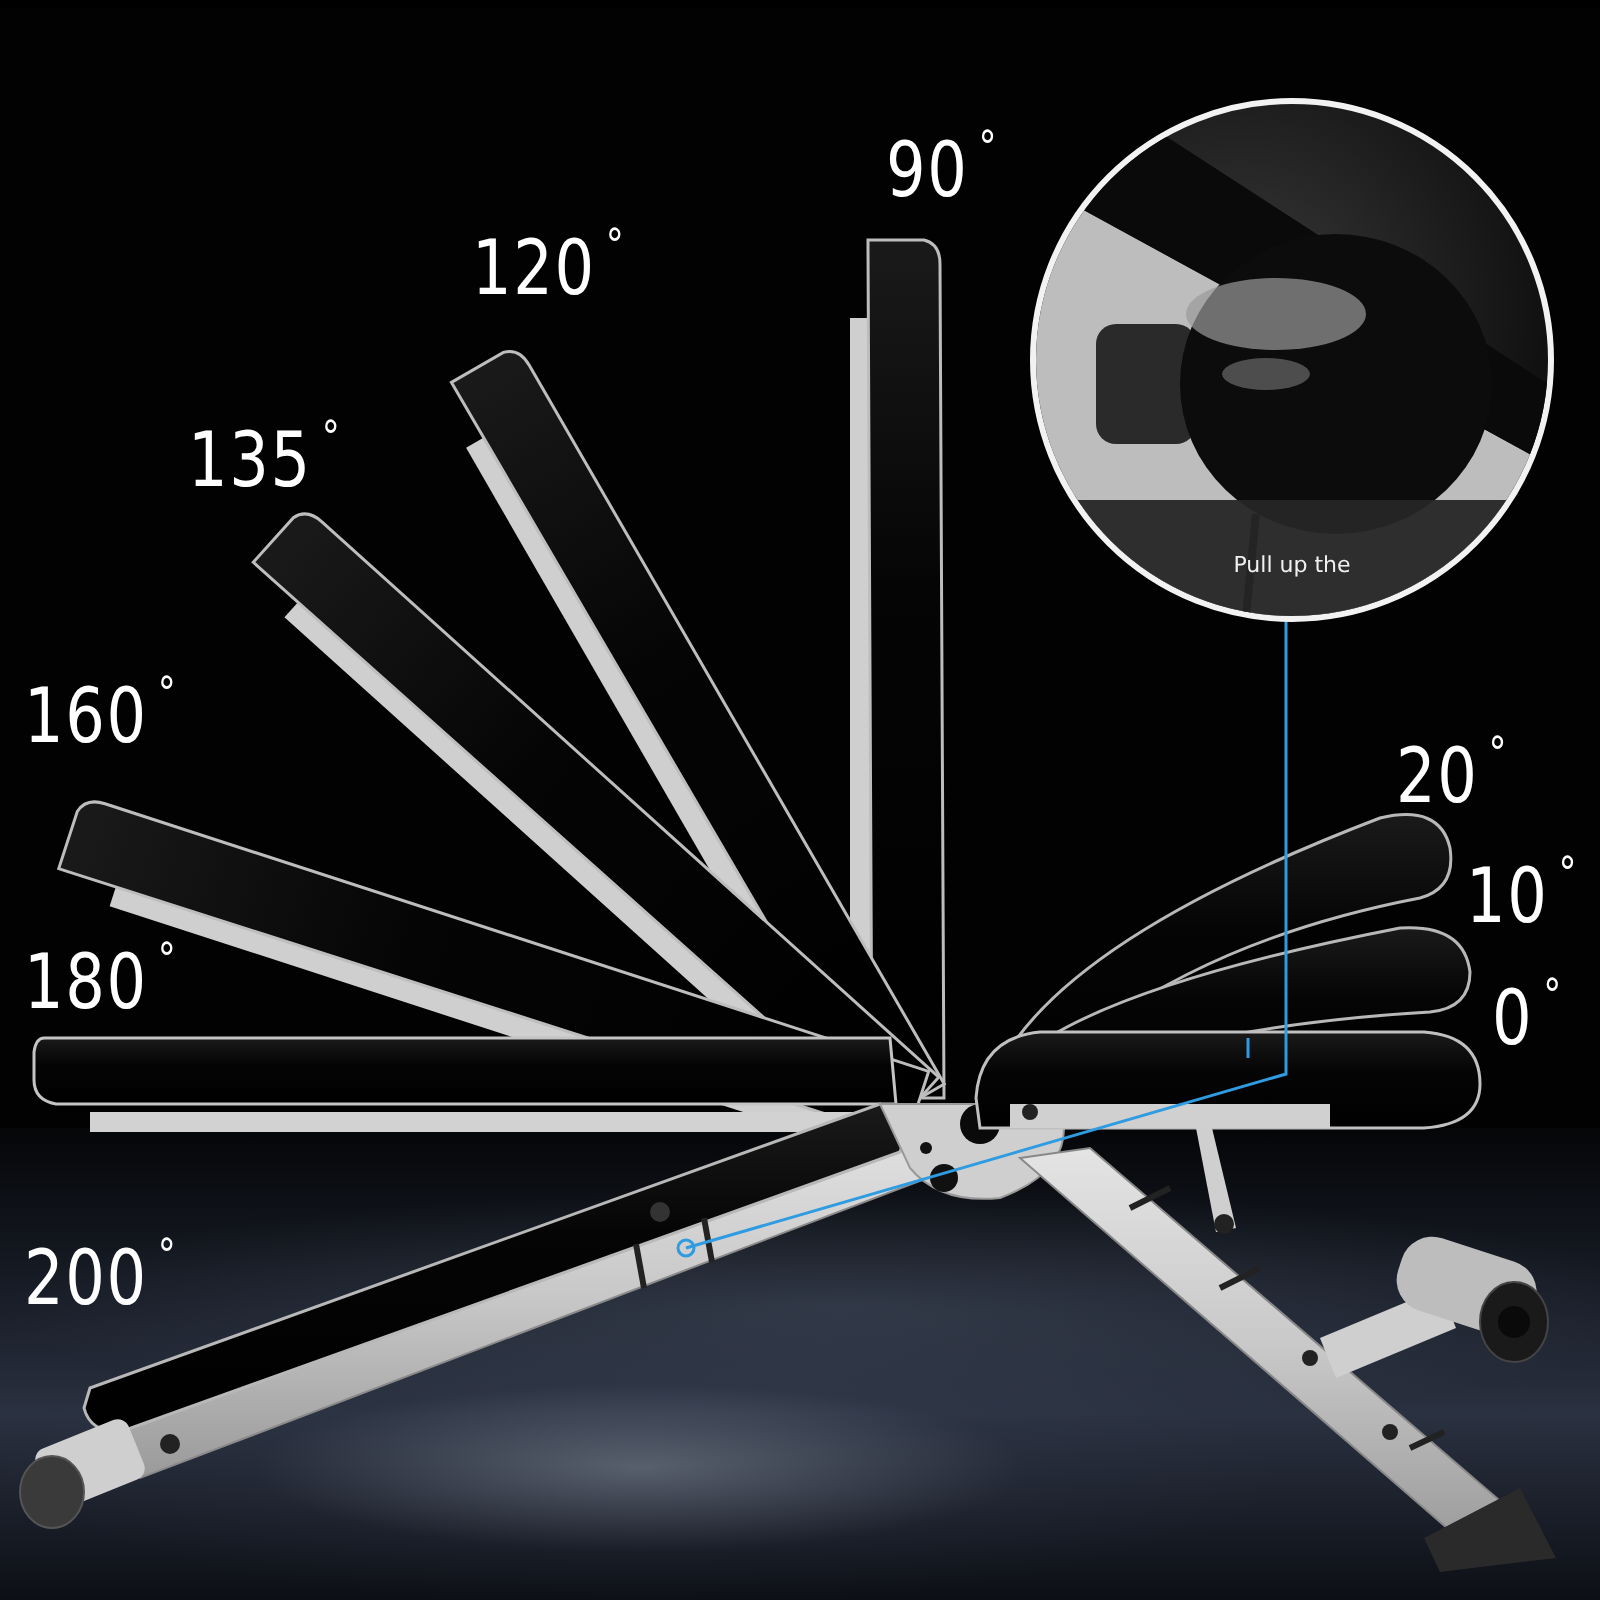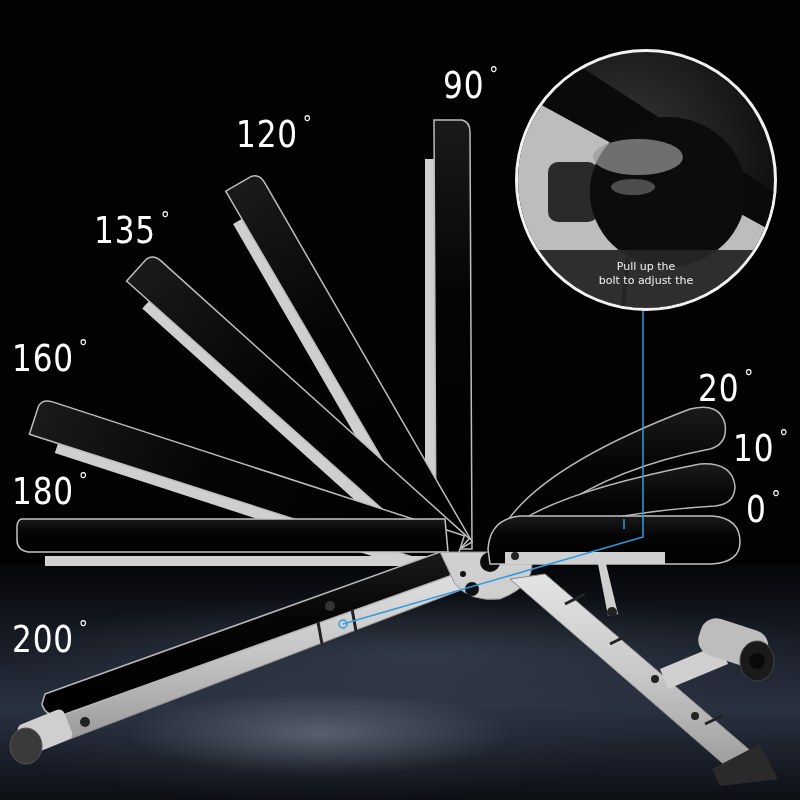--- a/index.html
+++ b/index.html
@@ -22,21 +22,21 @@
     .inset {
       position: absolute; left: 515px; top: 45px; width: 262px; height: 262px;
       border-radius: 50%; border: 3px solid #f2f2f2; overflow: hidden;
       background: radial-gradient(circle at 40% 40%, #3a3a3a, #111 70%);
       box-sizing: border-box;
     }
     .inset-caption {
       position: absolute; left: 0; right: 0; top: 198px; bottom: 0;
       background: rgba(38,38,38,0.95); color: #f0f0f0;
       font-family: "DejaVu Sans", sans-serif; font-size: 11px; line-height: 14px;
-      text-align: center; padding-top: 10px;
+      text-align: center; padding-top: 26px;
     }
     .inset-caption div { display: block; }
   </style>
 </head>
 <body>
 
 <div id="stage">
   <div class="floor"></div>
 
   <svg class="bench" viewBox="0 0 800 800">
@@ -151,16 +151,15 @@
       <polygon points="0,40 256,180 256,256 0,256" fill="#bdbdbd"></polygon>
       <polygon points="0,0 40,0 256,140 256,180 0,40" fill="#0a0a0a"></polygon>
       <rect x="30" y="110" width="50" height="60" rx="10" fill="#2a2a2a"></rect>
       <ellipse cx="150" cy="140" rx="78" ry="75" fill="#0c0c0c"></ellipse>
       <ellipse cx="120" cy="105" rx="45" ry="18" fill="#9a9a9a" opacity="0.7"></ellipse>
       <ellipse cx="115" cy="135" rx="22" ry="8" fill="#7a7a7a" opacity="0.6"></ellipse>
       <line x1="110" y1="205" x2="105" y2="256" stroke="#111" stroke-width="4"></line>
     </svg>
     <div class="inset-caption">
       <div>Pull up the</div>
-      <div>bolt to adjust the</div>
     </div>
   </div>
 </div>
 
 </body></html>

